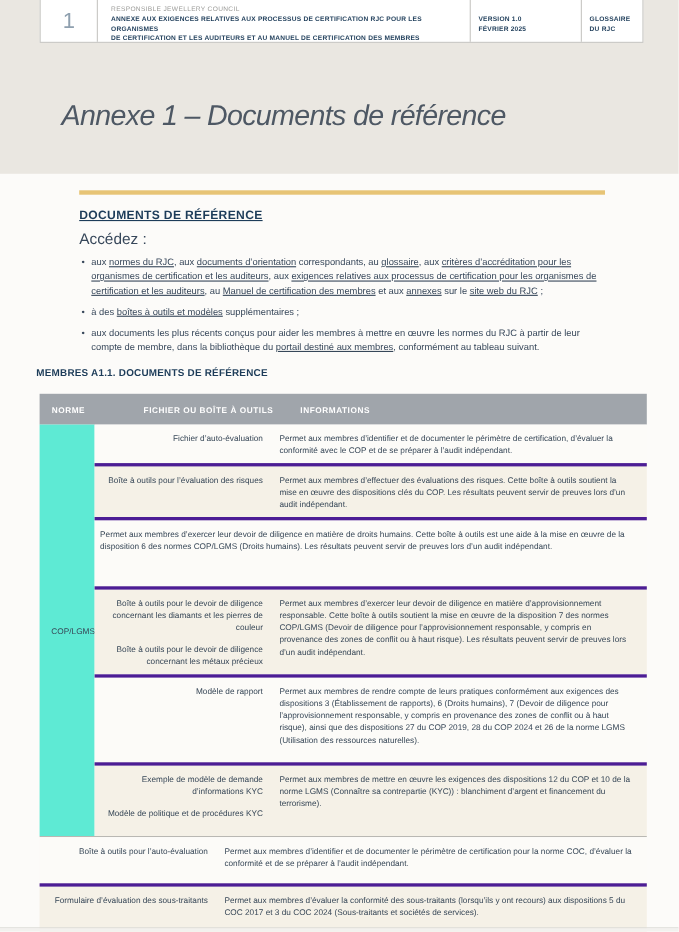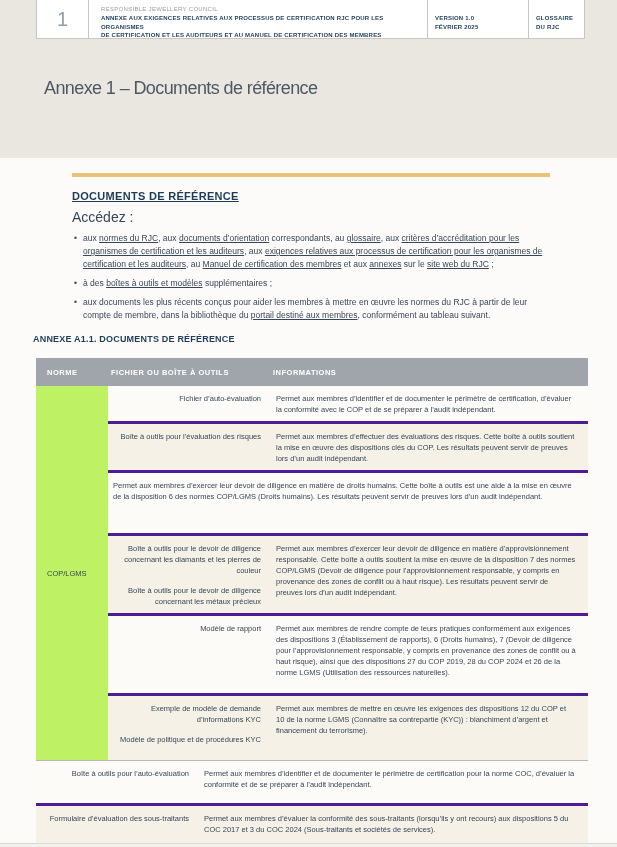--- a/index.html
+++ b/index.html
@@ -16,22 +16,22 @@
   .hb-num{width:52px;border-right:1px solid #c7c6c2;display:flex;align-items:center;justify-content:center;
     font-size:20px;color:#8fa0af;font-weight:400;}
   .hb-main{flex:1;padding:5px 6px 0 12px;border-right:1px solid #c7c6c2;}
   .hb-org{font-size:6px;line-height:9px;color:#9b9b98;letter-spacing:0.3px;}
   .hb-title{font-size:6px;line-height:8.5px;color:#1d3c59;font-weight:bold;letter-spacing:0.2px;}
   .hb-version{width:101px;padding:14px 4px 0 7px;border-right:1px solid #c7c6c2;}
   .hb-gloss{width:55px;padding:14px 2px 0 7px;}
   .hb-small{font-size:6px;line-height:8.5px;color:#1d3c59;font-weight:bold;letter-spacing:0.2px;}
 
   
-  .doc-title{position:absolute;top:74px;left:40px;margin:4px;font-size:18px;font-weight:400;
-    color:#4e5864;letter-spacing:-0.6px;}
+  .doc-title{position:absolute;top:74px;left:40px;margin:16px;font-size:26px;font-weight:400;
+    color:#4e5864;letter-spacing:-0.6px;font-style:italic;}
 
   
   .content{position:absolute;top:173px;left:72px;width:478px;color:#37475a;}
   .gold-rule{height:4px;background:#e7c476;margin:0 0 13px 0;}
   .section-heading{margin:0 0 9px 0;font-size:11px;letter-spacing:0.3px;color:#1d3c59;font-weight:bold;text-decoration:underline;}
   .intro-line{margin:0 0 8px 0;font-size:14px;line-height:13px;}
   .bullets{list-style:none;margin:0;padding:0;font-size:8.5px;line-height:13px;}
   .bullets li{display:flex;margin-bottom:6px;}
   .dot{flex:none;width:11px;padding-left:2px;box-sizing:border-box;}
   .btext{flex:1;}
@@ -41,26 +41,26 @@
   .table-caption{position:absolute;top:334px;left:33px;margin:0;font-size:9px;color:#1d3c59;
     font-weight:bold;letter-spacing:0.2px;}
 
   
   .reftable{position:absolute;top:358px;left:36px;width:552px;font-size:7.5px;line-height:11px;
     color:#374757;border-bottom:1px solid #b9b8b3;}
   .thead{display:flex;align-items:center;background:#a0a5ab;color:#ffffff;font-weight:bold;
     font-size:7.5px;height:28px;letter-spacing:0.5px;}
   .th{box-sizing:border-box;}
   .th-norm{width:69px;padding-left:11px;}
-  .th-file{width:163px;padding-left:6px;}
+  .th-file{width:163px;padding-left:6px;text-align:center;}
   .th-info{flex:1;padding-left:5px;}
   .tsection{display:flex;}
   .tsection + .tsection{border-top:1px solid #b9b8b3;}
-  .norm-cell{flex:none;width:72px;background:#bef264;display:flex;align-items:center;
-    padding-left:11px;box-sizing:border-box;}
+  .norm-cell{flex:none;width:50px;background:#5eead4;display:flex;align-items:center;
+    padding-left:11px;box-sizing:border-box;justify-content:center;}
   .rows{flex:1;display:flex;flex-direction:column;}
   .row{display:flex;}
   .row + .row{border-top:3px solid #4c1d95;}
   .row.white{background:#fcfbf8;}
   .row.cream{background:#f5f1e7;}
   .cell-file{flex:none;width:163px;padding:7px 10px 6px 6px;box-sizing:border-box;text-align:right;}
   .cell-file p{margin:0 0 9px 0;}
   .cell-file p:last-child{margin-bottom:0;}
   .cell-info{flex:1;padding:7px 12px 6px 5px;}
 
@@ -107,21 +107,21 @@
         <span class="dot">•</span>
         <span class="btext"><span>à des </span><a class="lnk">boîtes à outils et modèles</a><span> supplémentaires ;</span></span>
       </li>
       <li>
         <span class="dot">•</span>
         <span class="btext"><span>aux documents les plus récents conçus pour aider les membres à mettre en œuvre les normes du RJC à partir de leur compte de membre, dans la bibliothèque du </span><a class="lnk">portail destiné aux membres</a><span>, conformément au tableau suivant.</span></span>
       </li>
     </ul>
   </div>
 
-  <h3 class="table-caption">ANNEXE A1.1. DOCUMENTS DE RÉFÉRENCE</h3>
+  <h3 class="table-caption">MEMBRES A1.1. DOCUMENTS DE RÉFÉRENCE</h3>
 
   <div class="reftable">
     <div class="thead">
       <div class="th th-norm">NORME</div>
       <div class="th th-file">FICHIER OU BOÎTE À OUTILS</div>
       <div class="th th-info">INFORMATIONS</div>
     </div>
 
     <div class="tsection">
       <div class="norm-cell">

